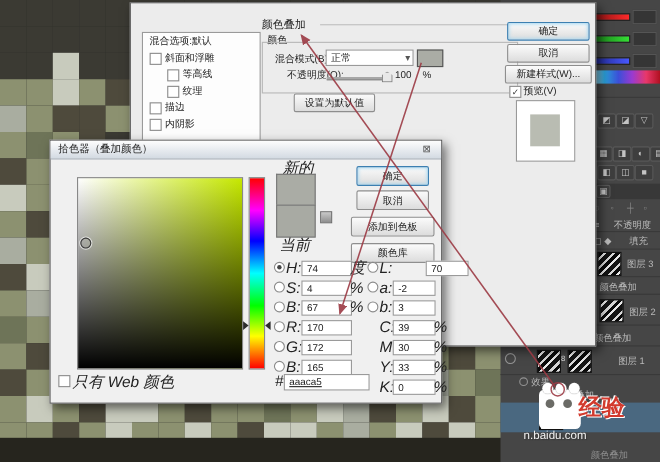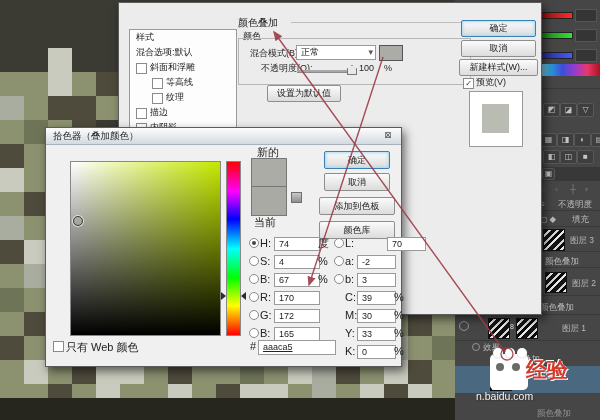--- a/index.html
+++ b/index.html
@@ -53,21 +53,21 @@
              background:linear-gradient(#fdfdfd,#d3dae2);border-bottom:1px solid #a8b0ba;}
   #sbfield{position:absolute;left:24px;top:33px;width:149px;height:173px;border:1px solid #888;
            background:linear-gradient(to top,#000,rgba(0,0,0,0) 100%),linear-gradient(to right,#fff,#c6e800);}
   #sb-marker{position:absolute;left:2px;top:54px;width:8px;height:8px;border:1px solid #3a3a3a;border-radius:50%;
              box-shadow:0 0 0 1px rgba(255,255,255,.65);}
   #huebar{position:absolute;left:180px;top:33px;width:13px;height:173px;border:1px solid #888;
           background:linear-gradient(to bottom,#f00,#f0f 17%,#00f 33%,#0ff 50%,#0f0 67%,#ff0 83%,#f00);}
   .hue-arrow{position:absolute;width:0;height:0;border-top:4px solid transparent;border-bottom:4px solid transparent;}
   #swatch-new{position:absolute;left:205px;top:30px;width:34px;height:28px;border:1px solid #777;border-bottom:none;}
   #swatch-cur{position:absolute;left:205px;top:58px;width:34px;height:28px;border:1px solid #777;}
-  .prow-label{position:absolute;font-size:11px;color:#222;line-height:10px;}
+  .prow-label{position:absolute;font-size:14px;color:#222;line-height:10px;font-style:italic;}
   
   #wm{left:476px;top:346px;width:130px;height:64px;z-index:5;}
   #wm-logo{position:absolute;left:14px;top:8px;width:38px;height:36px;background:#fff;border-radius:5px;}
   .wm-head{position:absolute;top:-6px;width:10px;height:10px;background:#fff;border-radius:50%;box-shadow:0 0 1px #888;}
   .wm-hole{position:absolute;top:9px;width:8px;height:8px;background:#6b6b66;border-radius:50%;}
   #wm-jing{position:absolute;left:50px;top:10px;font-size:21px;font-weight:bold;color:#d23a2e;
            text-shadow:1px 1px 0 #fff,-1px -1px 0 #fff;}
   #wm-url{position:absolute;left:0px;top:44px;font-size:10.5px;color:#f2f2f2;text-shadow:1px 1px 1px #333;}
   
   #anno{position:absolute;left:0;top:0;z-index:6;pointer-events:none;}
@@ -536,23 +536,20 @@
     <div class="ptext" style="left:51px;top:354px;">颜色叠加</div>
     <div id="sel-row">
       <div class="thumb" style="left:35px;top:4px;"></div>
     </div>
     <div class="ptext" style="left:82px;top:408px;color:#8e8e8e;">颜色叠加</div>
   </div>
 
   <div id="lsd" class="dlg">
     <div id="style-list">
         <div class="sl-item">
-          <span style="position: absolute; left: 6px; top: 0px;">样式</span>
-        </div>
-        <div class="sl-item">
           <span style="position: absolute; left: 6px; top: 0px;">混合选项:默认</span>
         </div>
         <div class="sl-item">
           <span class="checkbox" style="left: 6px; top: 3px;"></span>
           <span style="position: absolute; left: 20px; top: 0px;">斜面和浮雕</span>
         </div>
         <div class="sl-item">
           <span class="checkbox" style="left: 22px; top: 3px;"></span>
           <span style="position: absolute; left: 36px; top: 0px;">等高线</span>
         </div>

